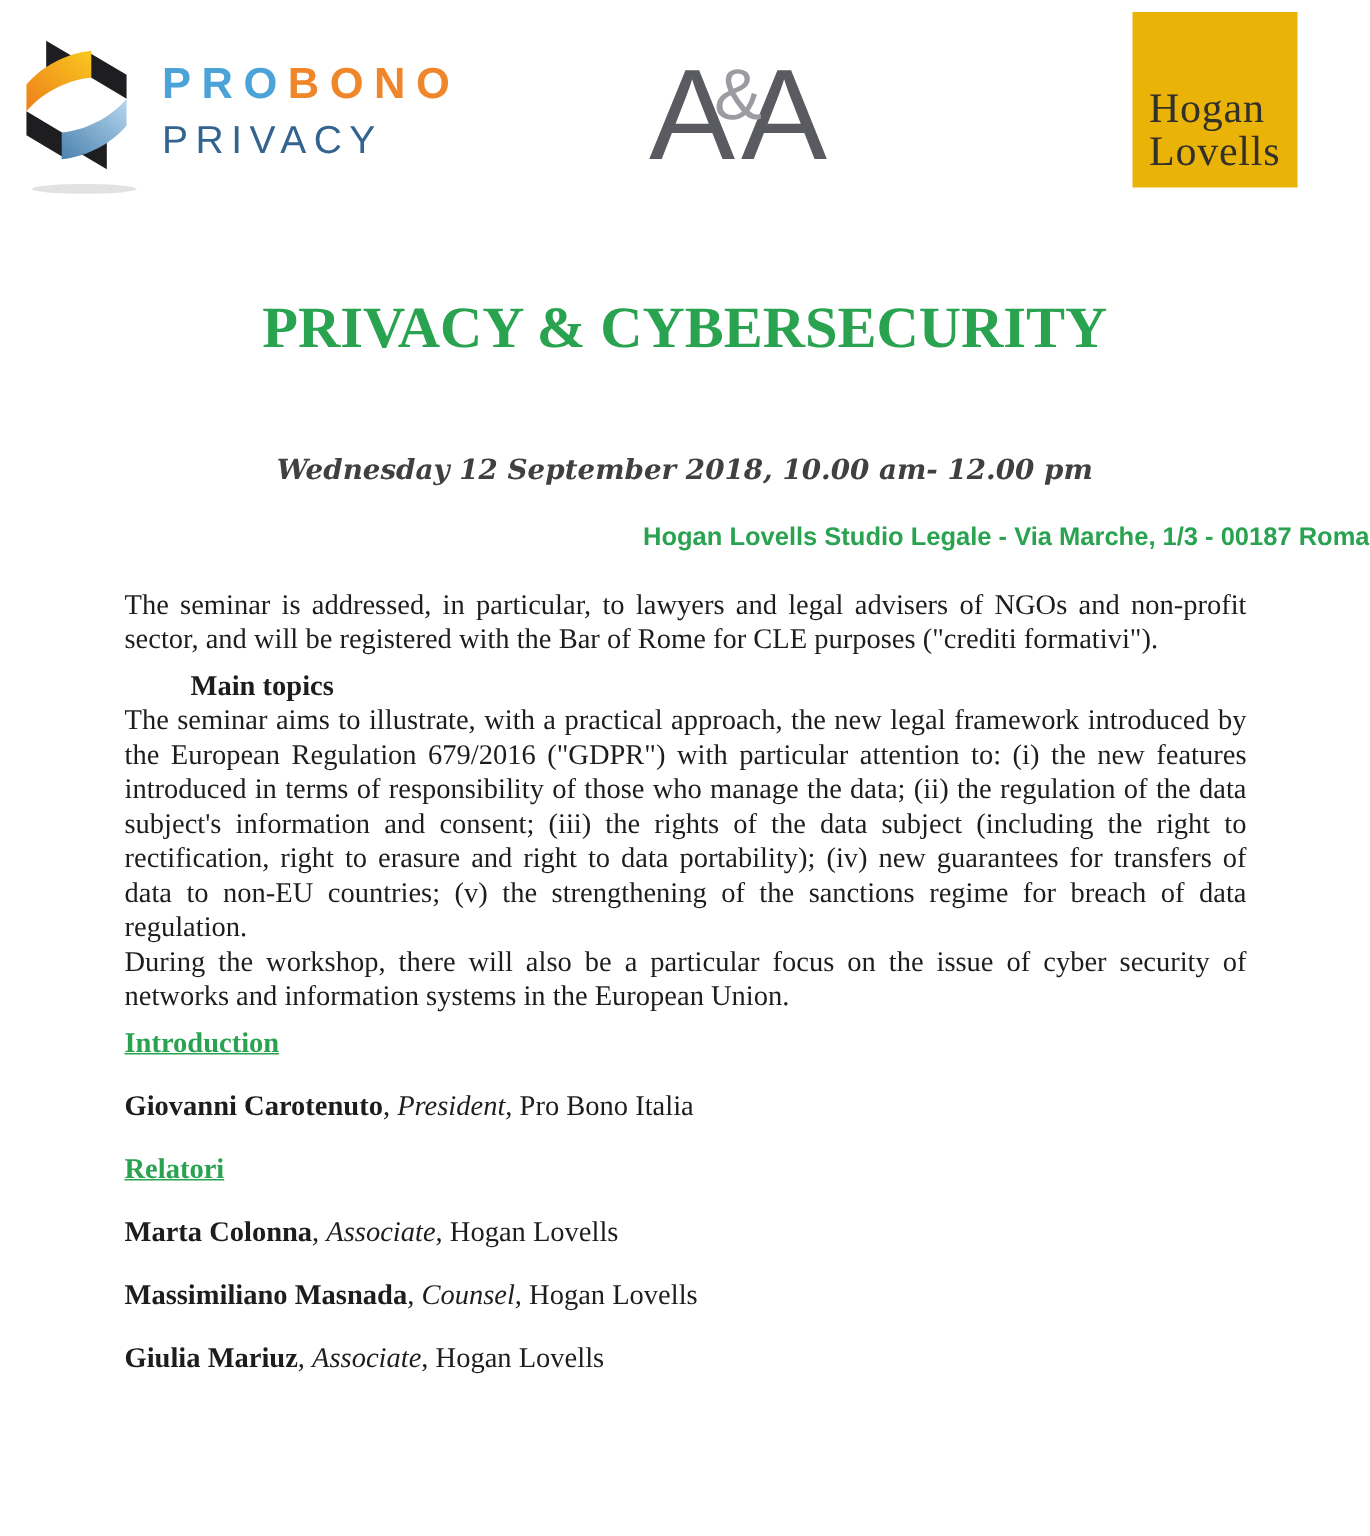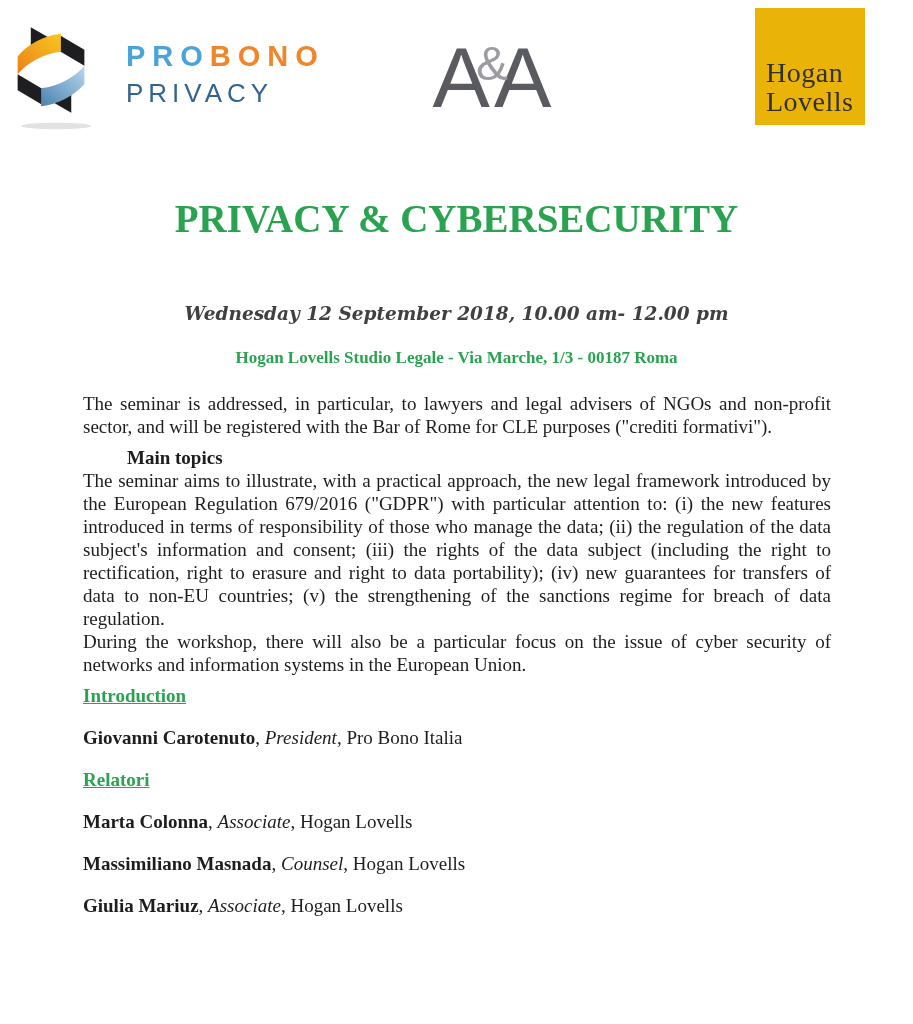--- a/index.html
+++ b/index.html
@@ -9,21 +9,21 @@
     width:913px; height:1024px;
     background:#ffffff;
     font-family:"Liberation Serif", serif;
     color:#1d1d1d;
     overflow:hidden;
   }
 
   
   .probono { position:absolute; left:12px; top:24px; display:flex; }
   .pb-icon { width:94px; height:108px; }
-  .pb-text { margin-left:20px; padding-top:16px; font-family:"Liberation Sans", sans-serif; }
+  .pb-text { margin-left:2px; padding-top:16px; font-family:"Liberation Sans", sans-serif; }
   .pb-line1 { font-weight:bold; font-size:29px; letter-spacing:7px; line-height:32px; }
   .pb-pro   { color:#4ba3d8; }
   .pb-bono  { color:#f0862a; }
   .pb-italia{ color:#33648f; font-size:26px; letter-spacing:5px; margin-top:6px; line-height:30px; }
 
   .aea { position:absolute; left:366px; top:34px; width:252px; text-align:center;
          color:#5a5a61; font-family:Liberation Sans, sans-serif; white-space:nowrap; }
   .aea-a  { font-size:86px; line-height:86px; display:inline-block; }
   .aea-amp{ font-size:48px; line-height:48px; color:#9b9ba2; display:inline-block;
             vertical-align:27px; margin:0 -14px; position:relative; z-index:2; }
@@ -33,22 +33,22 @@
   .hogan-line { font-family:"Liberation Serif", serif; font-size:28px; line-height:29px;
                 color:#32302a; letter-spacing:0.5px; }
 
   
   .title { position:absolute; left:0; right:0; top:196px; text-align:center;
            font-weight:bold; font-size:39px; line-height:46px; color:#2aa351;
            font-family:"Liberation Serif", serif; }
   .date  { position:absolute; left:0; right:0; top:303px; text-align:center;
            font-family:"DejaVu Serif", serif; font-weight:bold; font-style:italic;
            font-size:18.5px; color:#404040; }
-  .venue { position:absolute; left:0; right:0; top:348px; text-align:center;
-           font-family:Liberation Serif, serif; font-weight:bold;
+  .venue { position:absolute; left:0; right:0; top:348px; text-align:right;
+           font-family:Liberation Sans, sans-serif; font-weight:bold;
            font-size:17px; color:#2aa351; }
 
   
   .content { position:absolute; left:83px; top:392px; width:748px;
              font-size:19px; line-height:23px; text-align:justify; }
   .para { text-align:justify; }
   .intro-para { margin-bottom:8px; }
   .topics-heading { font-weight:bold;margin-left:44px; }
   .sec-heading { font-size:19px; font-weight:bold; color:#2aa351;
                  text-decoration:underline; text-align:left; margin-top:19px; }

